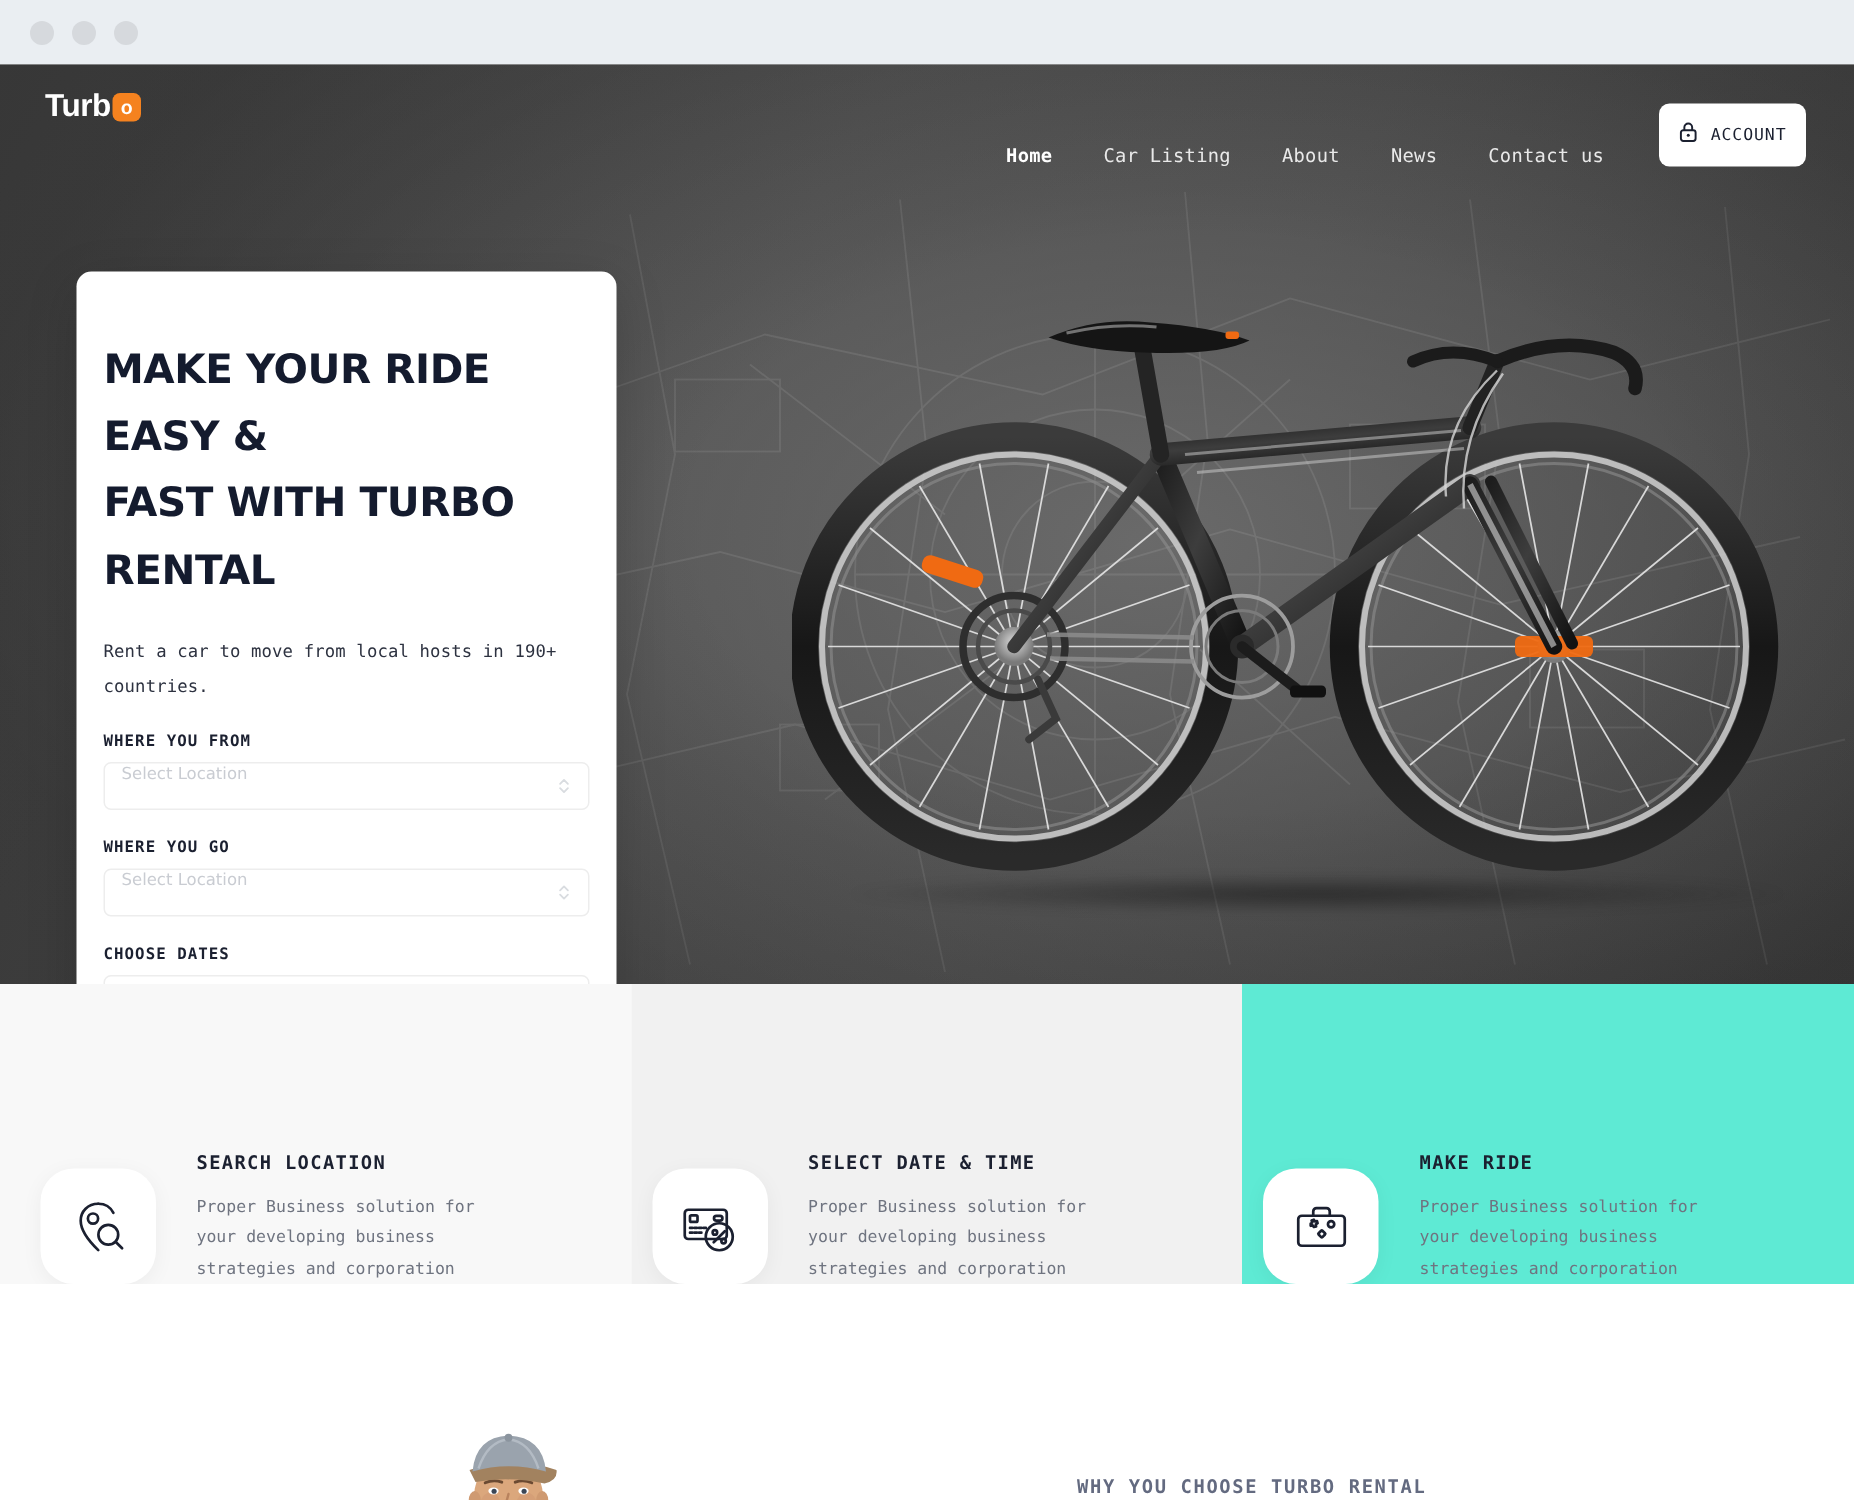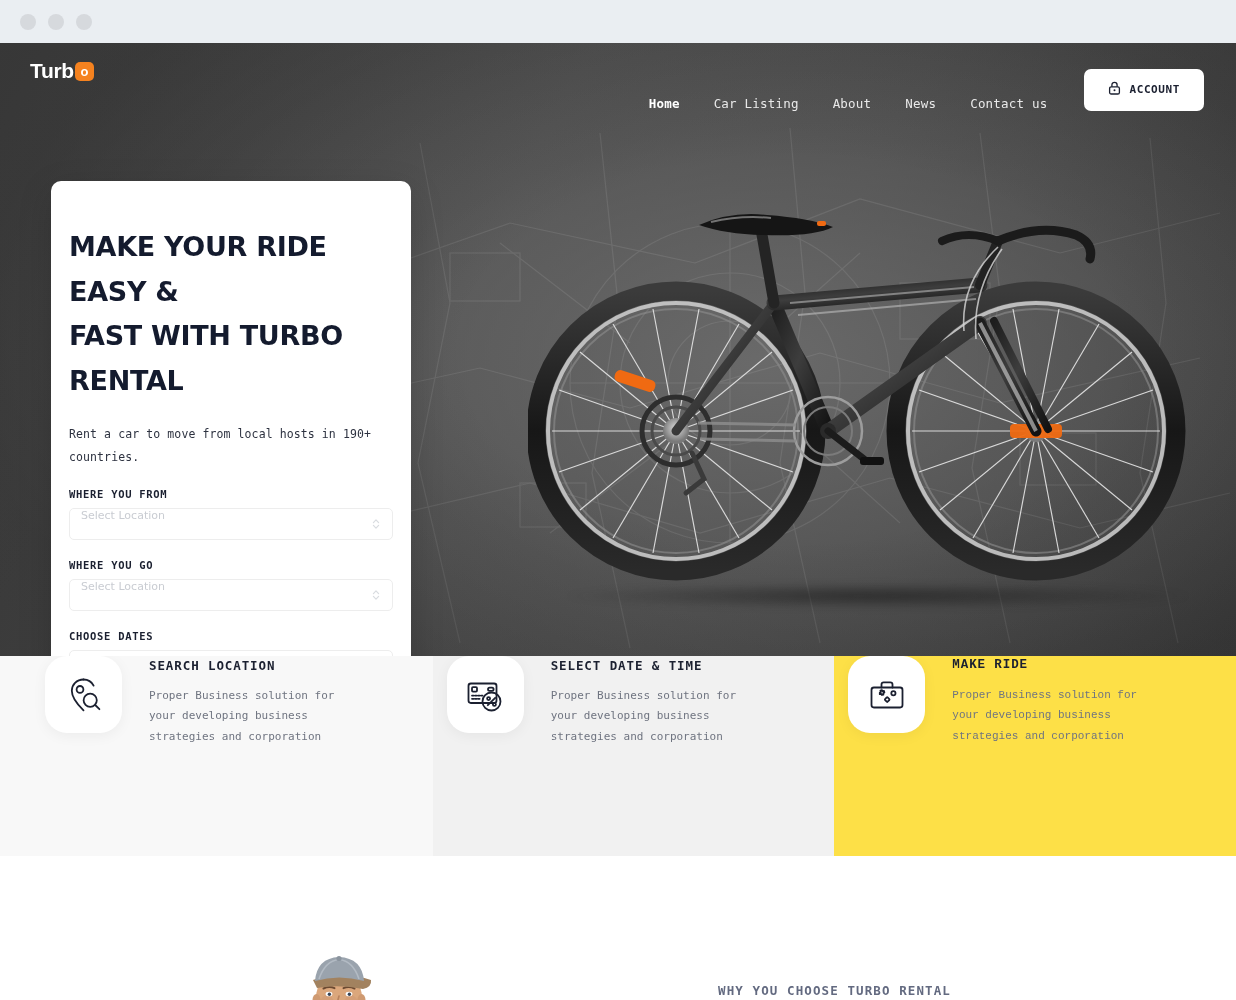--- a/index.html
+++ b/index.html
@@ -103,26 +103,26 @@
   }
   .nav-link.active { color: #ffffff; font-weight: bold; }
   .account-btn {
     display: flex;
     align-items: center;
     gap: 8px;
     background: #ffffff;
     border: none;
     border-radius: 7px;
     height: 42px;
-    padding: 0 24px;
+    padding: 0 13px;
     margin-left: 20px;
     color: #1b2030;
     font-family: "DejaVu Sans Mono", "Liberation Mono", monospace;
     font-size: 11px;
-    font-weight: bold;
+    font-weight: normal;
     letter-spacing: .6px;
     cursor: pointer;
   }
 
   
   .search-card {
     position: absolute;
     left: 51px;
     top: 138px;
     width: 360px;
@@ -198,27 +198,27 @@
 
   
   .features {
     display: flex;
     width: 100%;
     height: 200px;
   }
   .feature-col {
     flex: 1;
     display: flex;
-    align-items: flex-start;
-    padding: 0 0 0 45px;
+    align-items: flex-end;
+    padding: 0 0 0 27px;
     gap: 27px;
   }
   .feature-col.c1 { background: #f8f8f8; }
   .feature-col.c2 { background: #f1f1f1; padding-left: 14px; }
-  .feature-col.c3 { background: #fde047; padding-left: 14px; font-family: Liberation Mono, monospace; }
+  .feature-col.c3 { background: #5eead4; padding-left: 14px; }
   .feature-icon-box {
     flex: 0 0 auto;
     width: 77px; height: 77px;
     background: #ffffff;
     border-radius: 22px;
     display: flex;
     align-items: center;
     justify-content: center;
     box-shadow: 0 3px 14px rgba(0,0,0,.05);
   }

